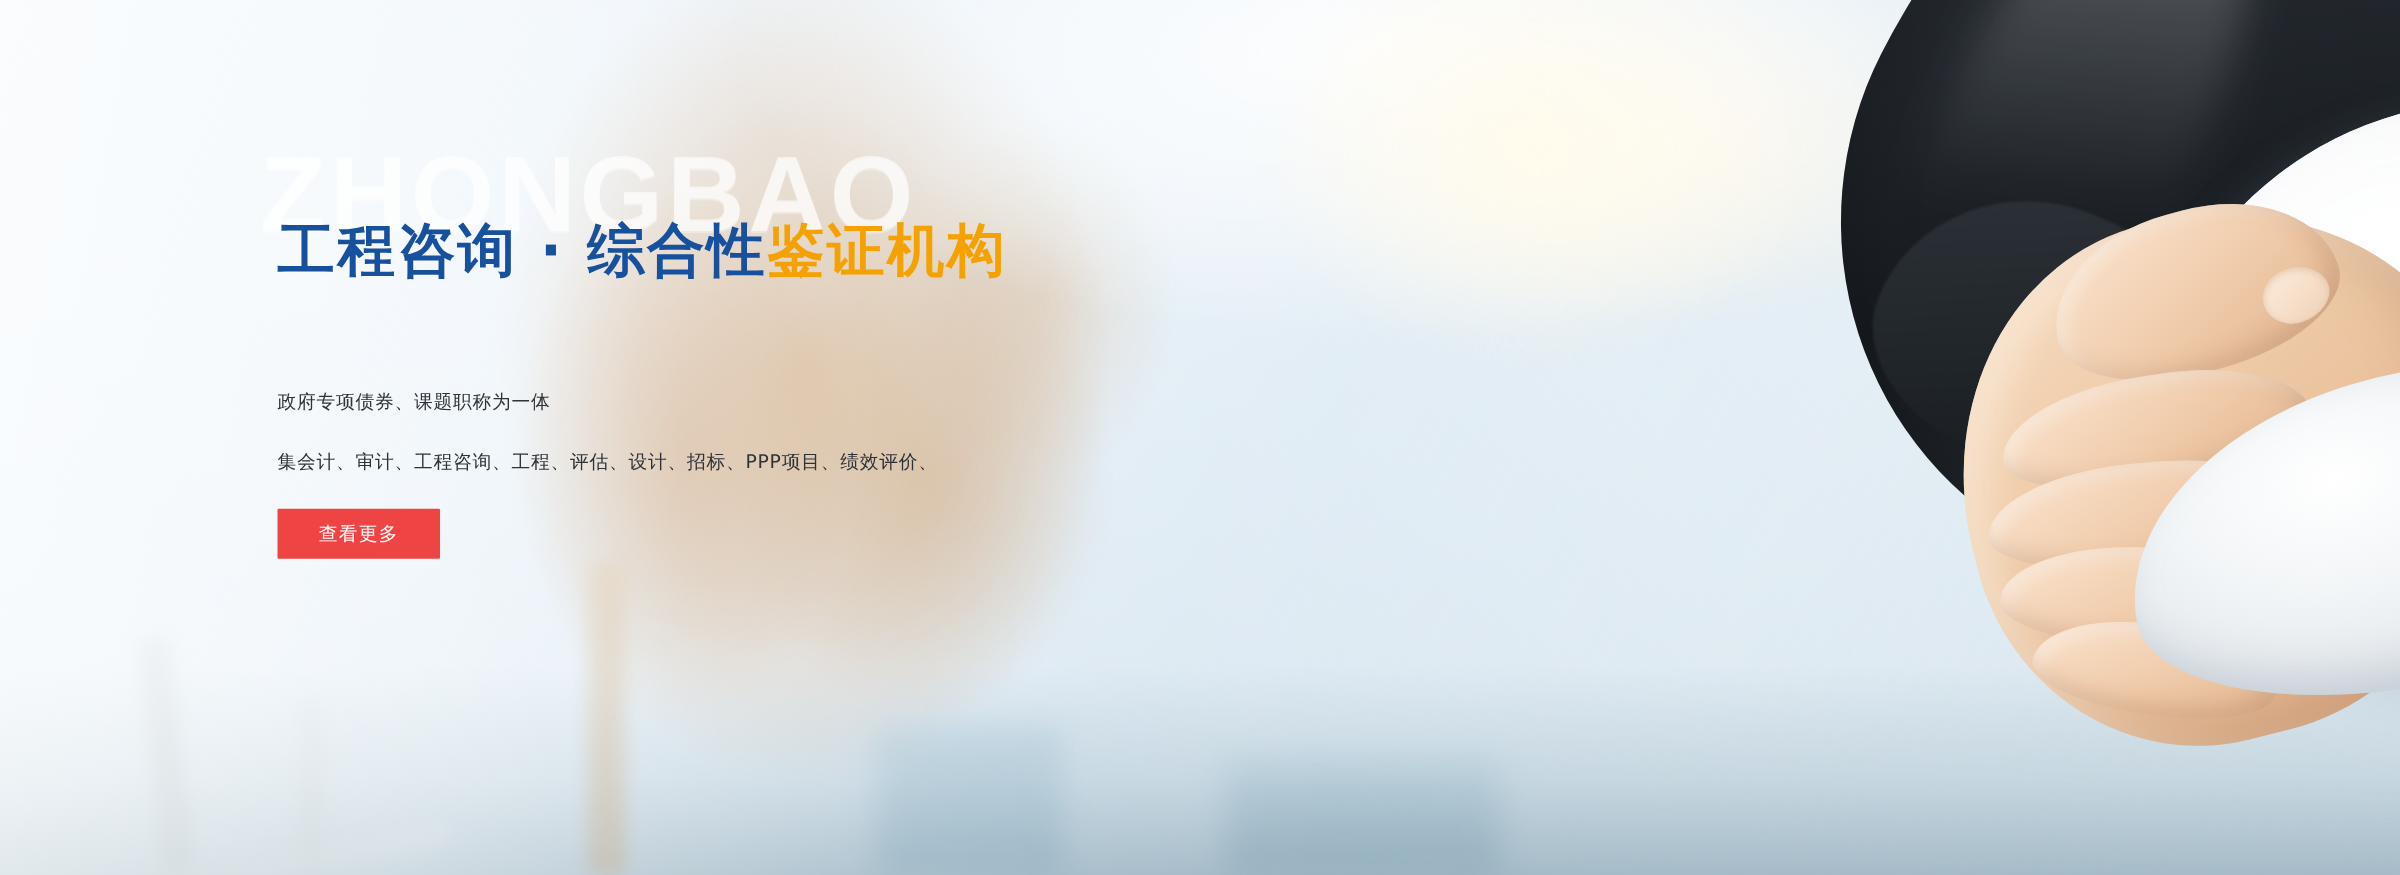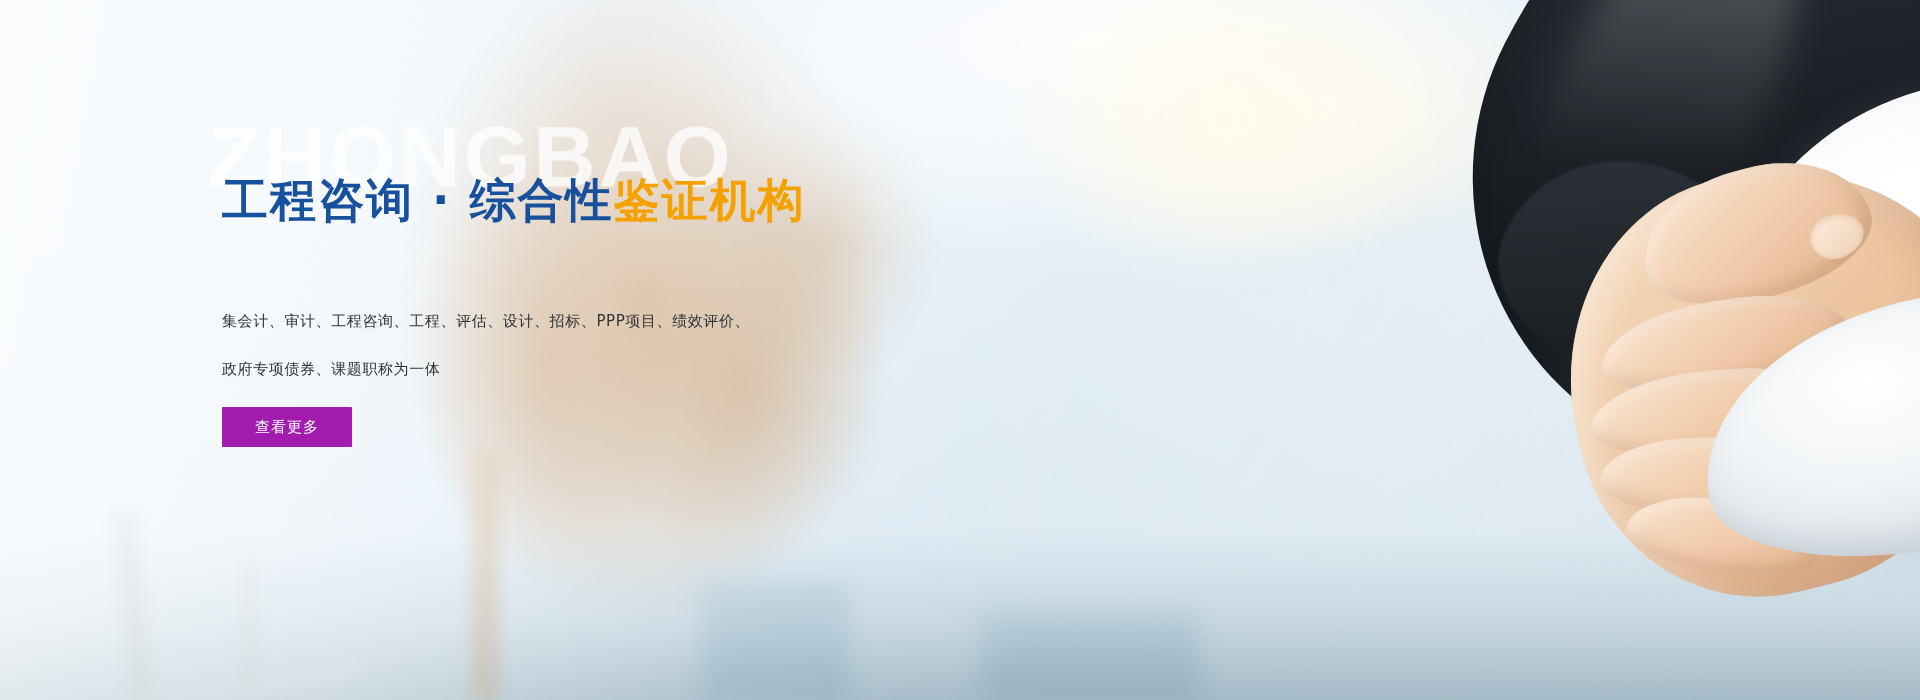--- a/index.html
+++ b/index.html
@@ -155,21 +155,21 @@
     margin:0 0 26px 0;
     font-size:15px;line-height:22px;color:#2f3338;letter-spacing:.6px;
     font-family:"DejaVu Sans","Liberation Sans",sans-serif;
     white-space:nowrap;
   }
 
   .cta{
     position:absolute;left:0;top:407px;
     display:inline-flex;align-items:center;justify-content:center;
     width:130px;height:40px;
-    background:#a21caf;color:#ffffff;
+    background:#ef4444;color:#ffffff;
     font-size:15px;letter-spacing:1px;
     border:none;cursor:pointer;border-radius:1px;
     font-family:Liberation Serif, serif;
   }
 </style>
 </head>
 <body>
 
 <div class="stage">
 
@@ -210,20 +210,20 @@
 
     <div class="watermark">ZHONGBAO</div>
 
     <div class="headline">
       <div class="hl-line">
         <span class="t-blue">工程咨询 · 综合性</span><span class="t-orange">鉴证机构</span>
       </div>
     </div>
 
     <div class="desc">
+      <p>政府专项债券、课题职称为一体</p>
       <p>集会计、审计、工程咨询、工程、评估、设计、招标、PPP项目、绩效评价、</p>
-      <p>政府专项债券、课题职称为一体</p>
     </div>
 
     <button class="cta" type="button">查看更多</button>
   </div>
 
 </div>
 
 </body></html>

